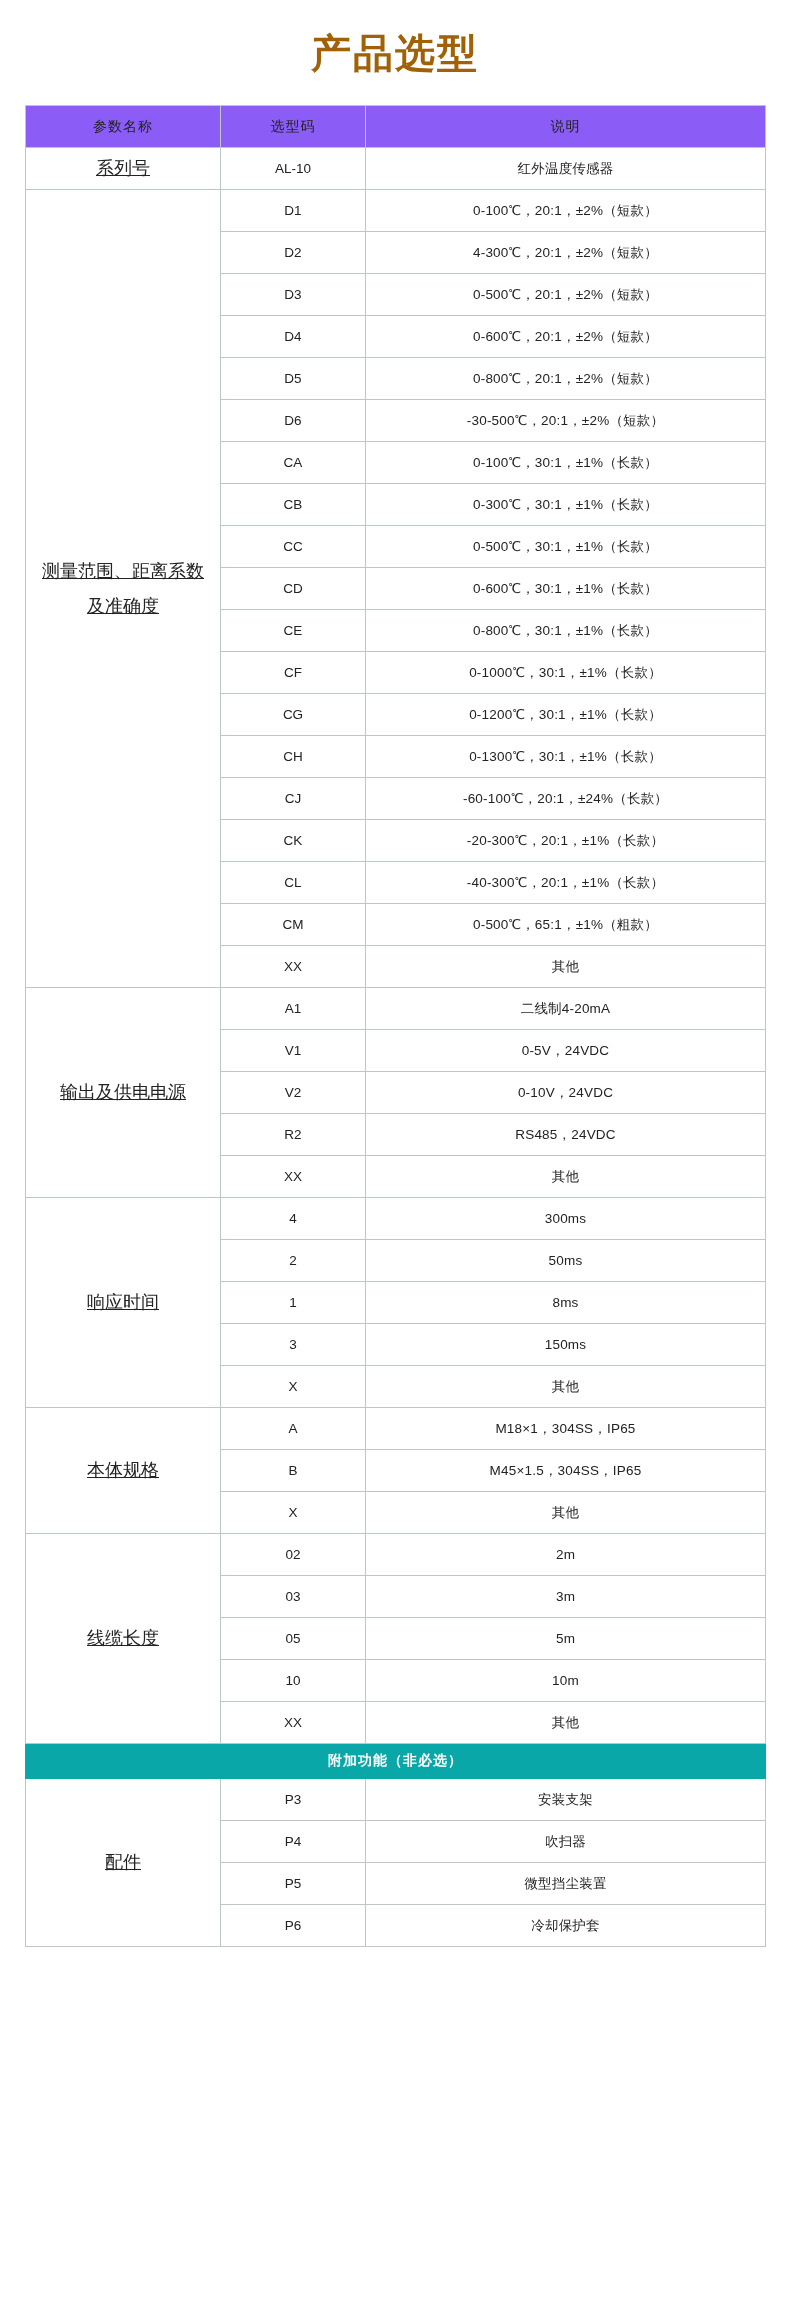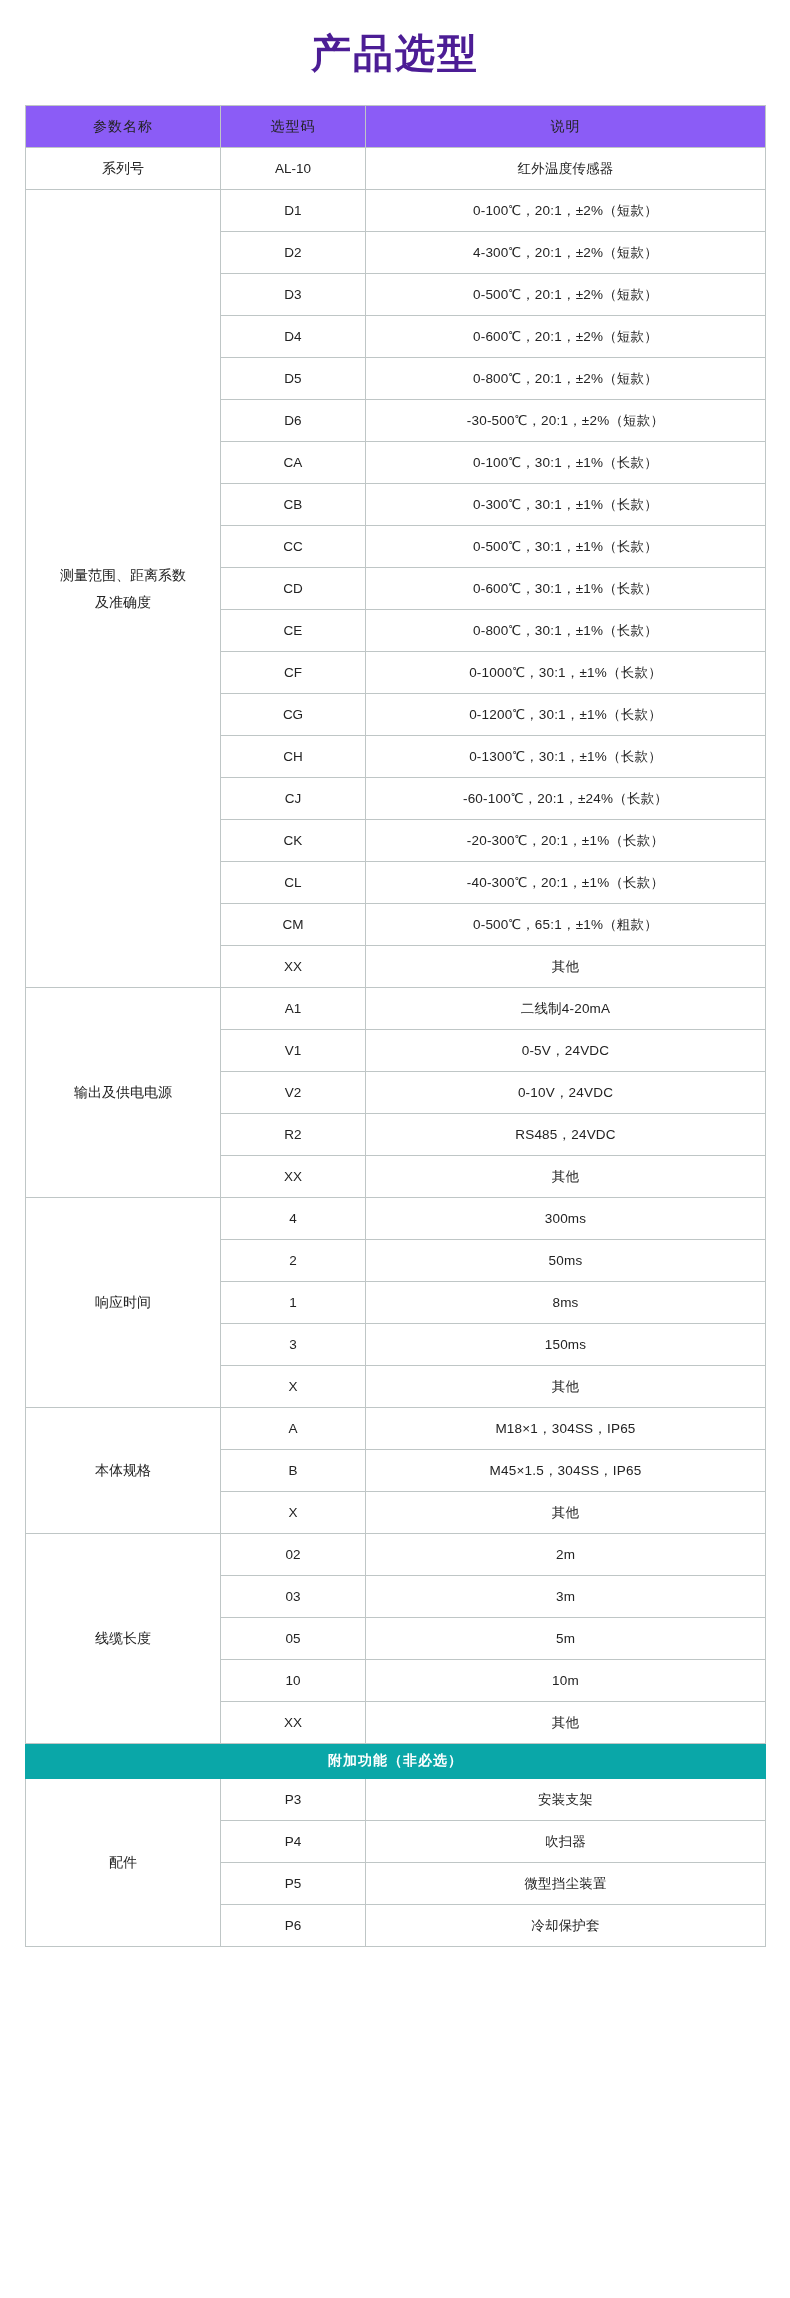--- a/index.html
+++ b/index.html
@@ -16,21 +16,21 @@
   .page {
     width: 790px;
     box-sizing: border-box;
     padding: 0 25px;
   }
   .page-title {
     text-align: center;
     font-size: 40px;
     font-weight: bold;
     letter-spacing: 2px;
-    color: #4c1d95;
+    color: #a16207;
     margin: 26px 0 24px 0;
     font-family: "Liberation Sans", sans-serif;
   }
   table.spec {
     width: 740px;
     border-collapse: collapse;
     table-layout: fixed;
     font-size: 13.5px;
   }
   table.spec td, table.spec th {
@@ -49,23 +49,24 @@
     font-size: 14px;
     height: 34px;
     border: 1px solid #0aa7a8;
     letter-spacing: 1px;
   }
   col.c1 { width: 195px; }
   col.c2 { width: 145px; }
   col.c3 { width: 400px; }
 
   td.param {
-    font-size: 14px;
+    font-size: 18px;
     line-height: 1.9;
     padding: 0 6px;
+    text-decoration: underline;
   }
   td.code {
     font-size: 13.5px;
     margin-left: 31px;
   }
   td.desc {
     font-size: 13.5px;
     letter-spacing: 0.2px;
   }
   tr.section-band td {

